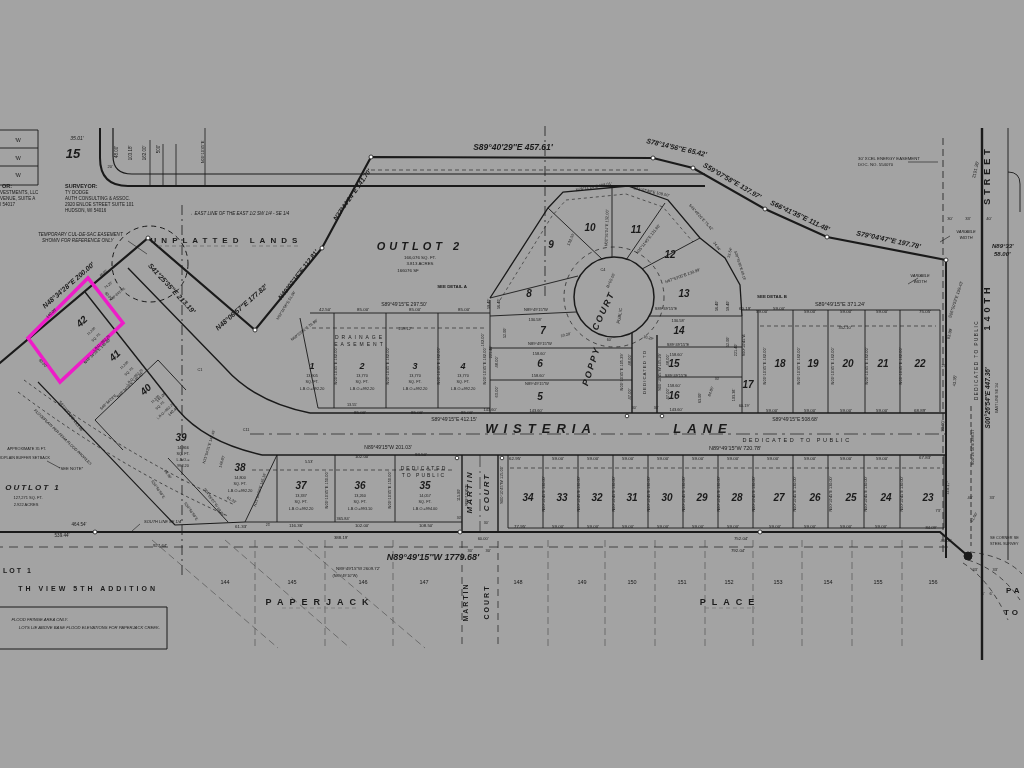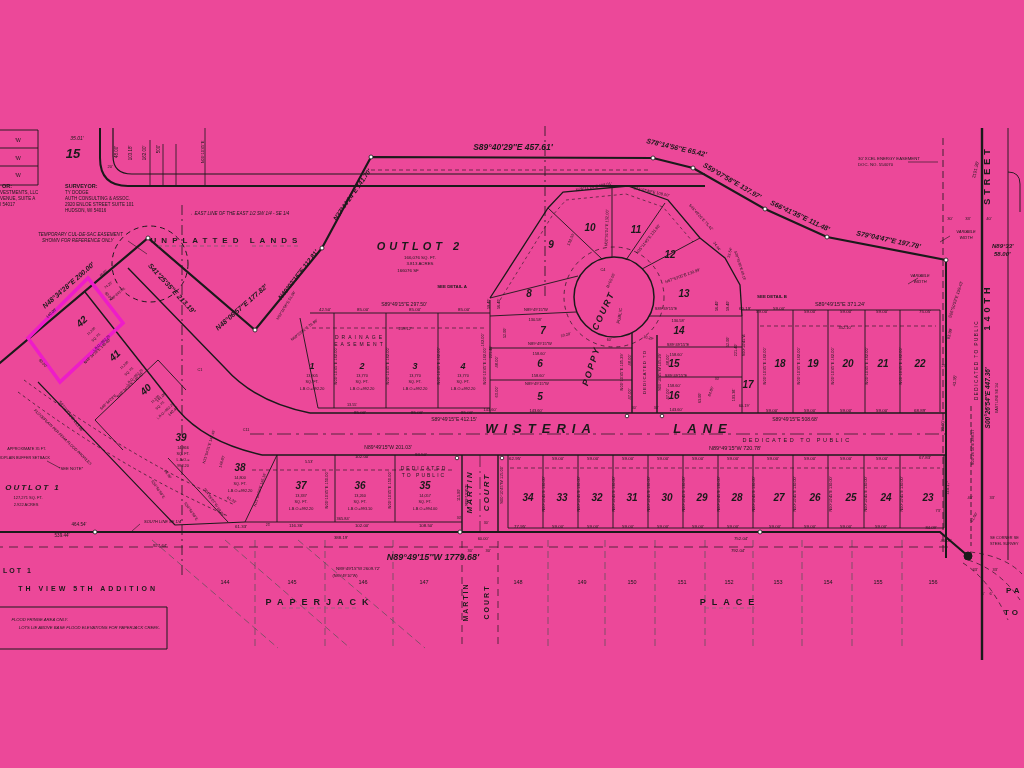--- a/index.html
+++ b/index.html
@@ -1,16 +1,16 @@
 <!DOCTYPE html>
 <html><head>
 <meta charset="utf-8">
 <style>
   html,body{margin:0;padding:0;background:#fff;}
-  .stage{position:relative;width:1024px;height:768px;background:#ec4899;overflow:hidden;
+  .stage{position:relative;width:1024px;height:768px;background:#a3a3a3;overflow:hidden;
          font-family:"Liberation Sans",sans-serif;}
   svg{display:block}
   svg text{font-family:"Liberation Sans","DejaVu Sans",sans-serif;fill:#1a1a1a;}
 </style>
 </head>
 <body>
 
 <div class="stage">
   <svg id="plat-svg" width="1024" height="768" viewBox="0 0 1024 768" xmlns="http://www.w3.org/2000/svg">
       <path d="M 705 174 H 132 Q 113 174 113 156 V 128" fill="none" stroke="#1a1a1a" stroke-width="1.2"></path>

